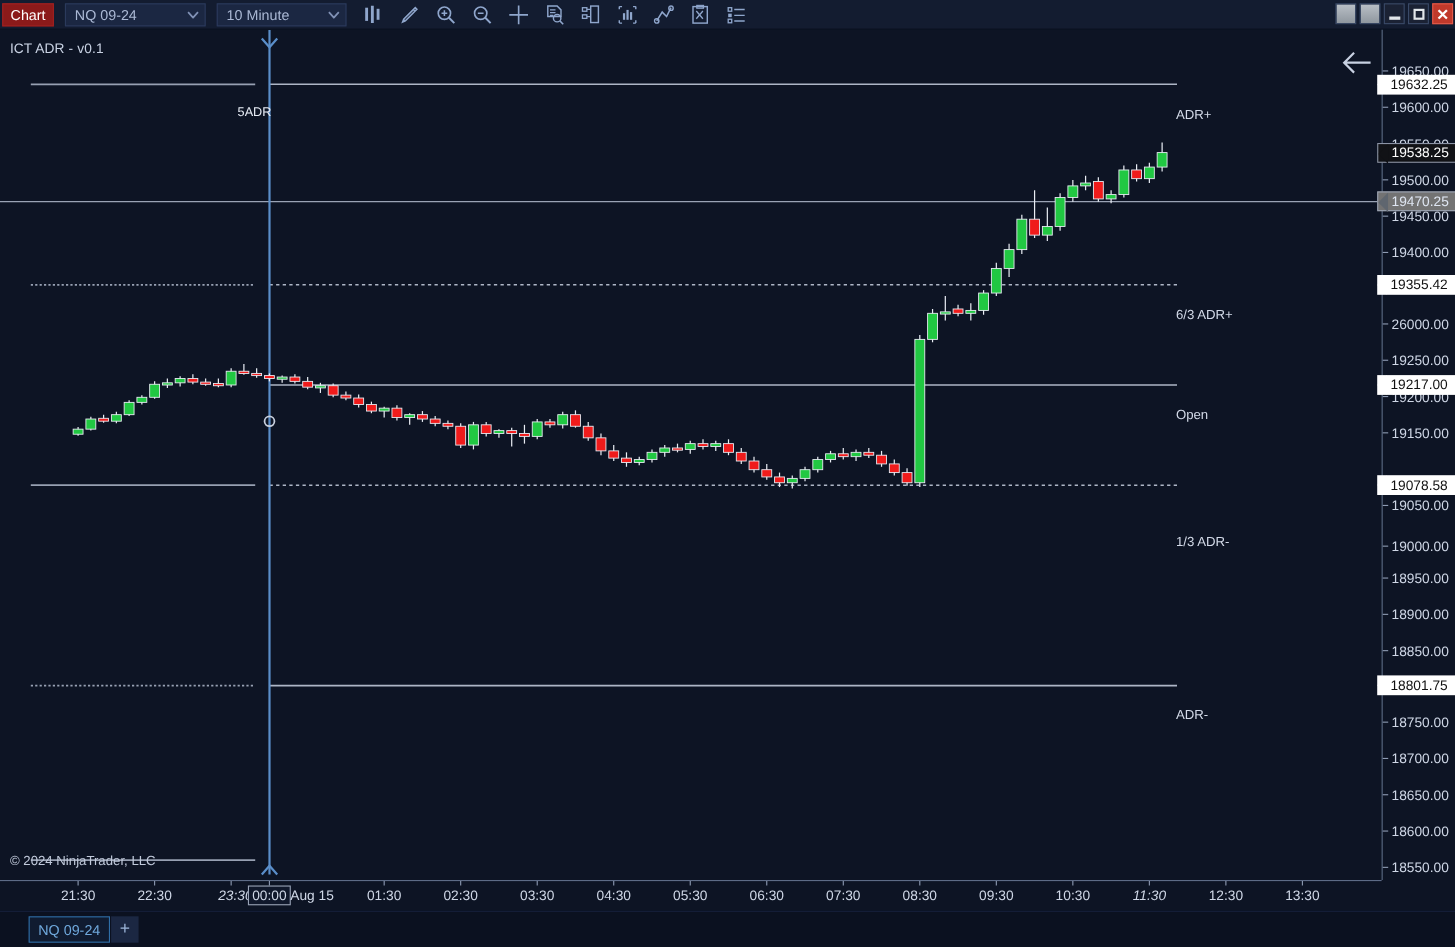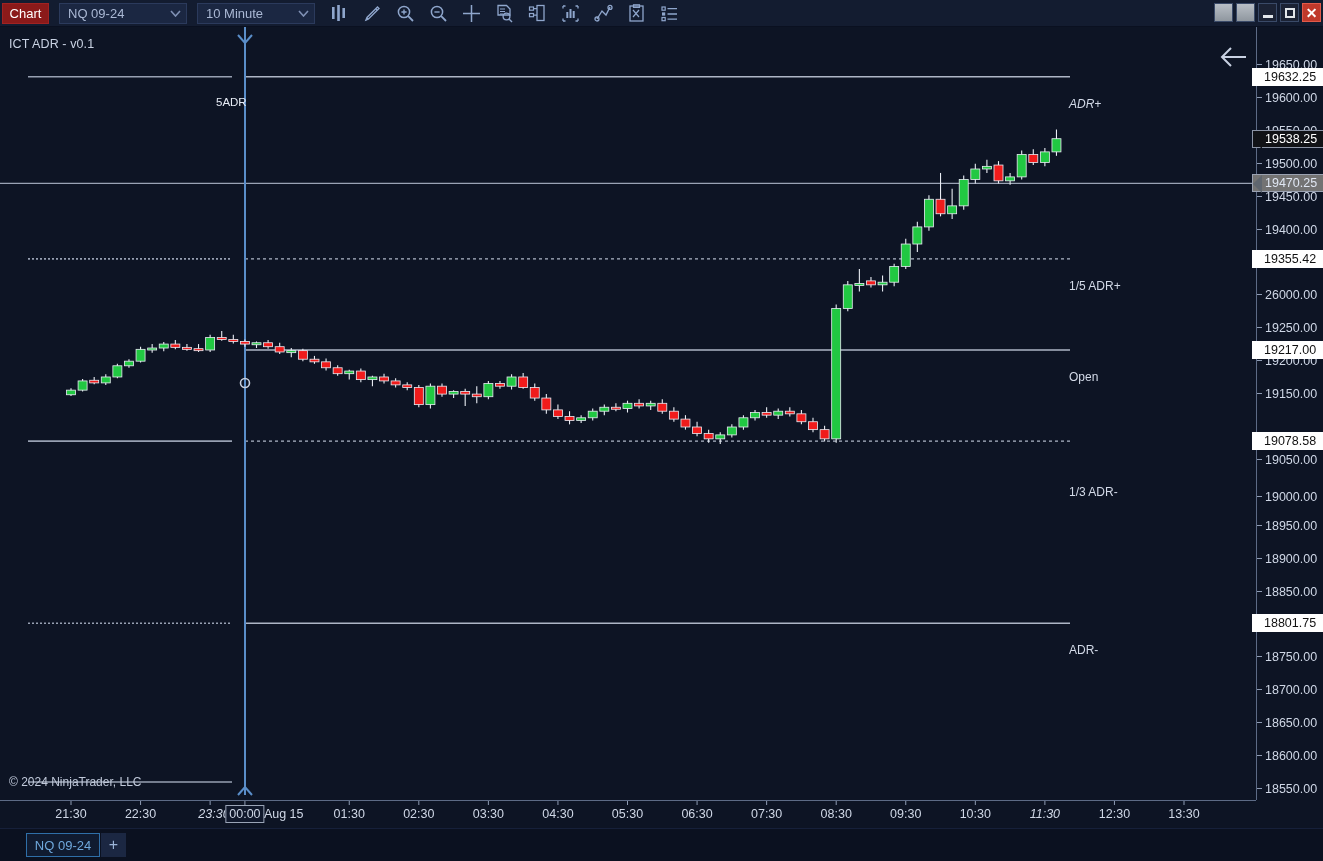--- a/index.html
+++ b/index.html
@@ -458,22 +458,22 @@
 
     <div class="back-arrow">
       <svg width="34" height="26" viewBox="0 0 34 26">
         <path d="M30 13 H6 M15 4 L6 13 L15 22" stroke="#c8d1e2" stroke-width="2" fill="none"></path>
       </svg>
     </div>
 
     <div class="adr-tag" id="adr-marker" style="left: 216px; top: 68.6827px;">5ADR</div>
 
     <div id="level-labels">
-        <div class="lvl-label" style="left: 1069px; top: 69.6827px; font-style: italic;">ADR+</div>
-        <div class="lvl-label" style="left: 1069px; top: 251.887px;">1/5 ADR+</div>
+        <div class="lvl-label" style="left: 1069px; top: 69.6827px;">ADR+</div>
+        <div class="lvl-label" style="left: 1069px; top: 251.887px;">6/3 ADR+</div>
         <div class="lvl-label" style="left: 1069px; top: 342.993px;">Open</div>
         <div class="lvl-label" style="left: 1069px; top: 458px;">1/3 ADR-</div>
         <div class="lvl-label" style="left: 1069px; top: 616.303px;">ADR-</div>
       </div>
 
     <div class="priceaxis">
       <div id="price-ticks">
           <div class="ptick" style="top: 31px;">
             <i class="dash"></i>
             <span>19650.00</span>

